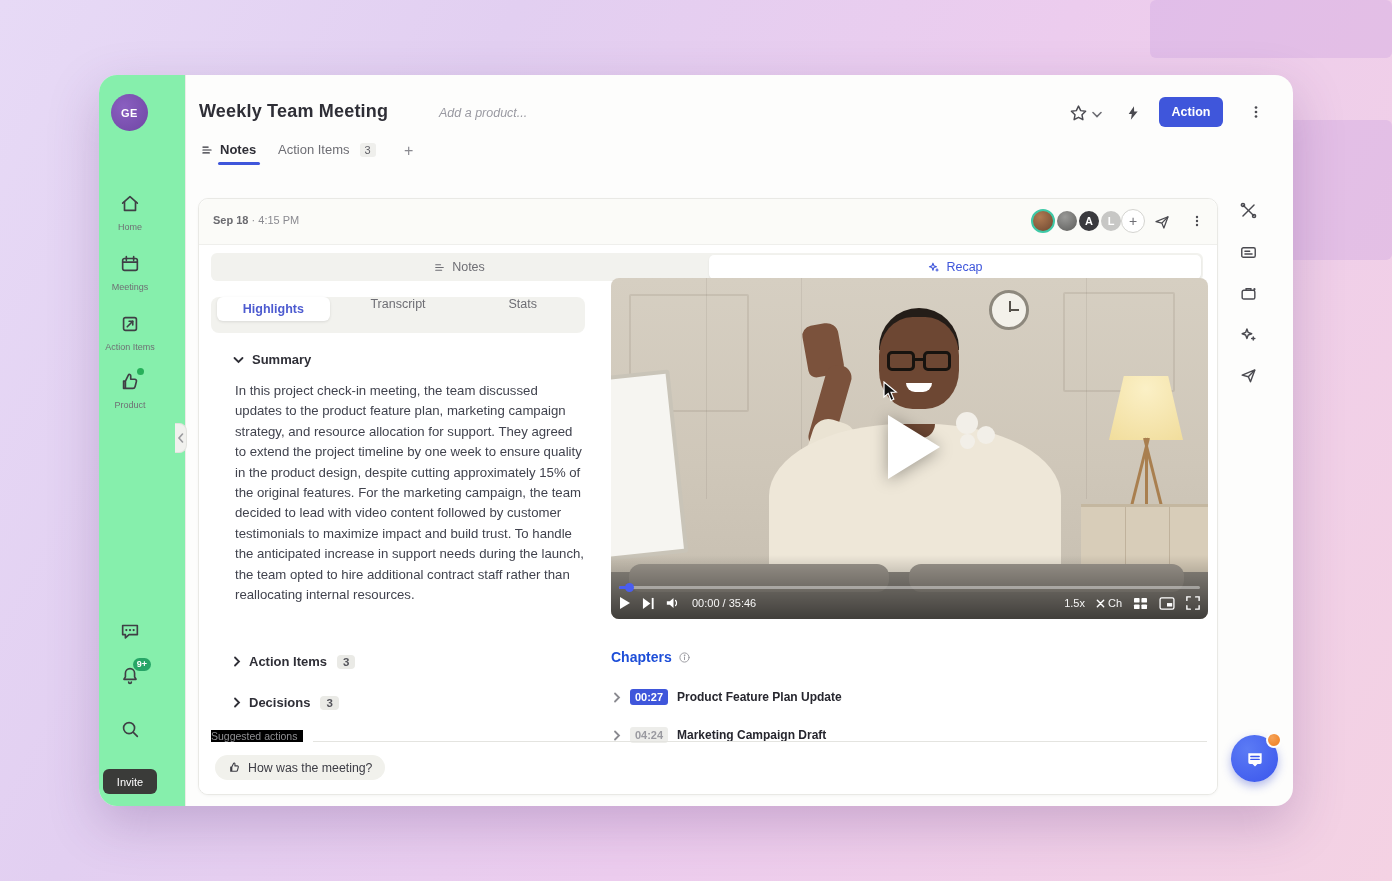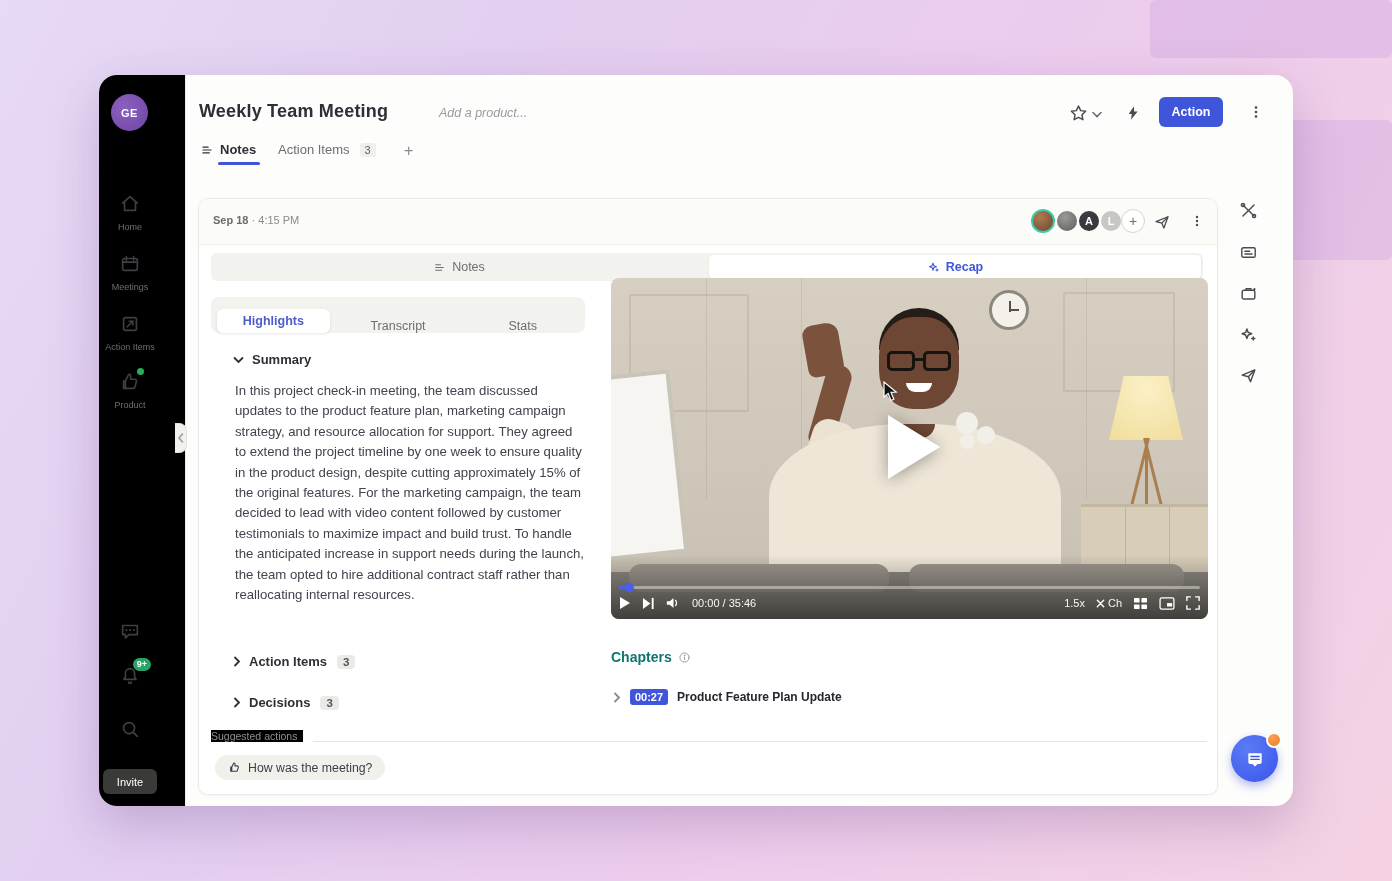--- a/index.html
+++ b/index.html
@@ -8,21 +8,21 @@
   }
   *{box-sizing:border-box;margin:0;padding:0}
   html,body{width:1392px;height:881px;overflow:hidden}
   body{font-family:"Liberation Sans","DejaVu Sans",sans-serif;
        background:linear-gradient(118deg,#e7daf6 0%,#e2cff1 28%,#ecccee 58%,#f4d2e3 100%);position:relative}
   .bgdeco{position:absolute;border-radius:6px;background:rgba(173,122,214,.18)}
   .abs{position:absolute}
   .window{position:absolute;left:99px;top:75px;width:1194px;height:731px;background:#fdfdfc;
           border-radius:18px;box-shadow:0 18px 50px rgba(90,50,120,.25);overflow:hidden}
   
-  .sidebar{position:absolute;left:0;top:0;bottom:0;width:87px;background:#000000;border-right:1px solid #ecece8}
+  .sidebar{position:absolute;left:0;top:0;bottom:0;width:87px;background:#86efac;border-right:1px solid #ecece8}
   .side-col{position:absolute;left:0;top:0;width:62px;height:100%}
   .logo{position:absolute;left:12px;top:19px;width:37px;height:37px;border-radius:50%;
         background:radial-gradient(circle at 35% 35%,#8a5fc0,#6f46a4);color:#fff;font-size:11px;font-weight:bold;
         display:flex;align-items:center;justify-content:center;letter-spacing:.5px}
   .nav-item{position:absolute;left:0;width:62px;text-align:center;color:#3f3f45}
   .nav-item .lbl{display:block;font-size:9px;color:#6f6f74;margin-top:3px;line-height:10px}
   .nav-ic{display:inline-block;position:relative}
   .dot-green{position:absolute;right:-3px;top:-3px;width:7px;height:7px;border-radius:50%;background:#27b05a}
   .badge-9{position:absolute;right:-10px;top:-7px;background:var(--green);color:#fff;font-size:9px;font-weight:bold;
            border-radius:7px;padding:1px 4px;line-height:11px}
@@ -54,23 +54,23 @@
   .card-head{position:absolute;left:0;top:0;right:0;height:46px;background:#fbfbf8;border-bottom:1px solid #efefec;
              border-radius:10px 10px 0 0}
   .date-line{position:absolute;left:14px;top:15px;font-size:11px;color:#8a8a90}
   .date-line b{color:#6b6b70;font-weight:bold}
   .avatar{position:absolute;top:10px;width:24px;height:24px;border-radius:50%;border:2px solid #fbfbf8;
           display:flex;align-items:center;justify-content:center;font-size:11px;font-weight:bold;color:#fff}
   .toggle{position:absolute;left:12px;top:54px;width:992px;height:28px;background:var(--bar);border-radius:6px}
   .toggle .seg{position:absolute;top:0;width:50%;height:100%;display:flex;align-items:center;justify-content:center;
                gap:6px;font-size:12.5px;color:var(--muted);cursor:pointer}
   .toggle .seg.active{top:2px;height:24px;left:calc(50% + 2px);width:calc(50% - 4px);background:#fff;border-radius:5px;
-               color:var(--accent);font-weight:bold;box-shadow:0 1px 2px rgba(0,0,0,.08)}
+               color:var(--accent);font-weight:normal;box-shadow:0 1px 2px rgba(0,0,0,.08)}
   .pillbar{position:absolute;left:12px;top:98px;width:374px;height:36px;background:var(--bar);border-radius:8px;
-           display:flex;align-items:flex-end}
+           display:flex;align-items:flex-start}
   .pillbar .cell{flex:1;text-align:center;font-size:12.5px;color:var(--muted);cursor:pointer}
   .pill-active{display:inline-block;background:#fff;border-radius:6px;padding:5px 26px;color:#4d5bd0;font-weight:bold;
            box-shadow:0 1px 3px rgba(0,0,0,.10)}
   .sec-head{position:absolute;display:flex;align-items:center;gap:8px;font-size:13px;font-weight:bold;color:#2f2f37;cursor:pointer}
   .summary-p{position:absolute;left:36px;top:182px;width:352px;font-size:13.2px;line-height:20.4px;color:#41434e}
   .count-badge{display:inline-block;background:#eaeae6;border-radius:4px;font-size:11.5px;font-weight:bold;
            color:#55555c;padding:1px 6px;margin-left:2px}
   .footer-bg{position:absolute;left:0;top:546px;right:0;bottom:0;background:#fff}
   .sa-label{position:absolute;left:12px;top:531px;font-size:10.5px;color:#8f8f92;background:#000000;padding-right:6px}
   .sa-line{position:absolute;left:114px;top:542px;width:894px;height:1px;background:#e4e4e0}
@@ -114,21 +114,21 @@
   .vgrad{position:absolute;left:0;right:0;bottom:0;height:64px;background:linear-gradient(transparent,rgba(0,0,0,.55))}
   .vprog{position:absolute;left:8px;right:8px;bottom:30px;height:3px;background:rgba(255,255,255,.4);border-radius:2px}
   .vprog .played{position:absolute;left:0;top:0;width:10px;height:3px;background:#4a5df0;border-radius:2px}
   .vprog .knob{position:absolute;left:6px;top:-3px;width:9px;height:9px;border-radius:50%;background:#4a5df0}
   .vctl{position:absolute;left:8px;right:8px;bottom:4px;height:24px;display:flex;align-items:center;
         justify-content:space-between;color:#fff}
   .vctl .grp{display:flex;align-items:center;gap:11px}
   .vtime,.vtext{font-size:11px;color:#fff;opacity:.95}
   
   .chap-head{position:absolute;left:412px;top:450px;display:flex;align-items:center;gap:6px;
-        font-size:14px;font-weight:bold;color:#0f766e}
+        font-size:14px;font-weight:bold;color:#1d4ed8}
   .chap-row{position:absolute;left:414px;height:22px;display:flex;align-items:center;gap:9px;cursor:pointer}
   .chap-time{min-width:38px;text-align:center;font-size:11px;font-weight:bold;border-radius:3px;padding:2px 4px}
   .chap-time.blue{background:var(--accent);color:#fff}
   .chap-time.gray{background:#ededea;color:#9a9aa0}
   .chap-title{font-size:12px;font-weight:bold;color:#26262e}
   .cursor{position:absolute;left:684px;top:182px;z-index:60;pointer-events:none}
   svg{display:block}
 </style>
 </head>
 <body>
@@ -508,20 +508,29 @@
 
     <div class="chap-row" style="top:487px">
       <span>
         <svg width="8" height="11" viewBox="0 0 8 11" fill="none" stroke="#8a8a90" stroke-width="1.8" stroke-linecap="round">
             <path d="M2 1.5 L6 5.5 L2 9.5"></path>
           </svg>
       </span>
       <span class="chap-time blue">00:27</span>
       <span class="chap-title">Product Feature Plan Update</span>
     </div>
+    <div class="chap-row" style="top:525px">
+      <span>
+        <svg width="8" height="11" viewBox="0 0 8 11" fill="none" stroke="#8a8a90" stroke-width="1.8" stroke-linecap="round">
+            <path d="M2 1.5 L6 5.5 L2 9.5"></path>
+          </svg>
+      </span>
+      <span class="chap-time gray">04:24</span>
+      <span class="chap-title">Marketing Campaign Draft</span>
+    </div>
 
     <div class="footer-bg"></div>
     <span class="sa-label">Suggested actions</span>
     <div class="sa-line"></div>
     <button class="fb-pill">
       <span>
         <svg width="13" height="13" viewBox="0 0 24 24" fill="none" stroke="#3c3c44" stroke-width="2" stroke-linecap="round" stroke-linejoin="round">
             <path d="M7 11v8H5v-8h2zM7 11l3.2-6.5c.7-1.4 2.6-.8 2.6.7V9h4.4c1.4 0 2.1 1.1 1.8 2.3l-1.4 5.6c-.3 1.2-1 2.1-2.3 2.1H7"></path>
           </svg>
       </span>

